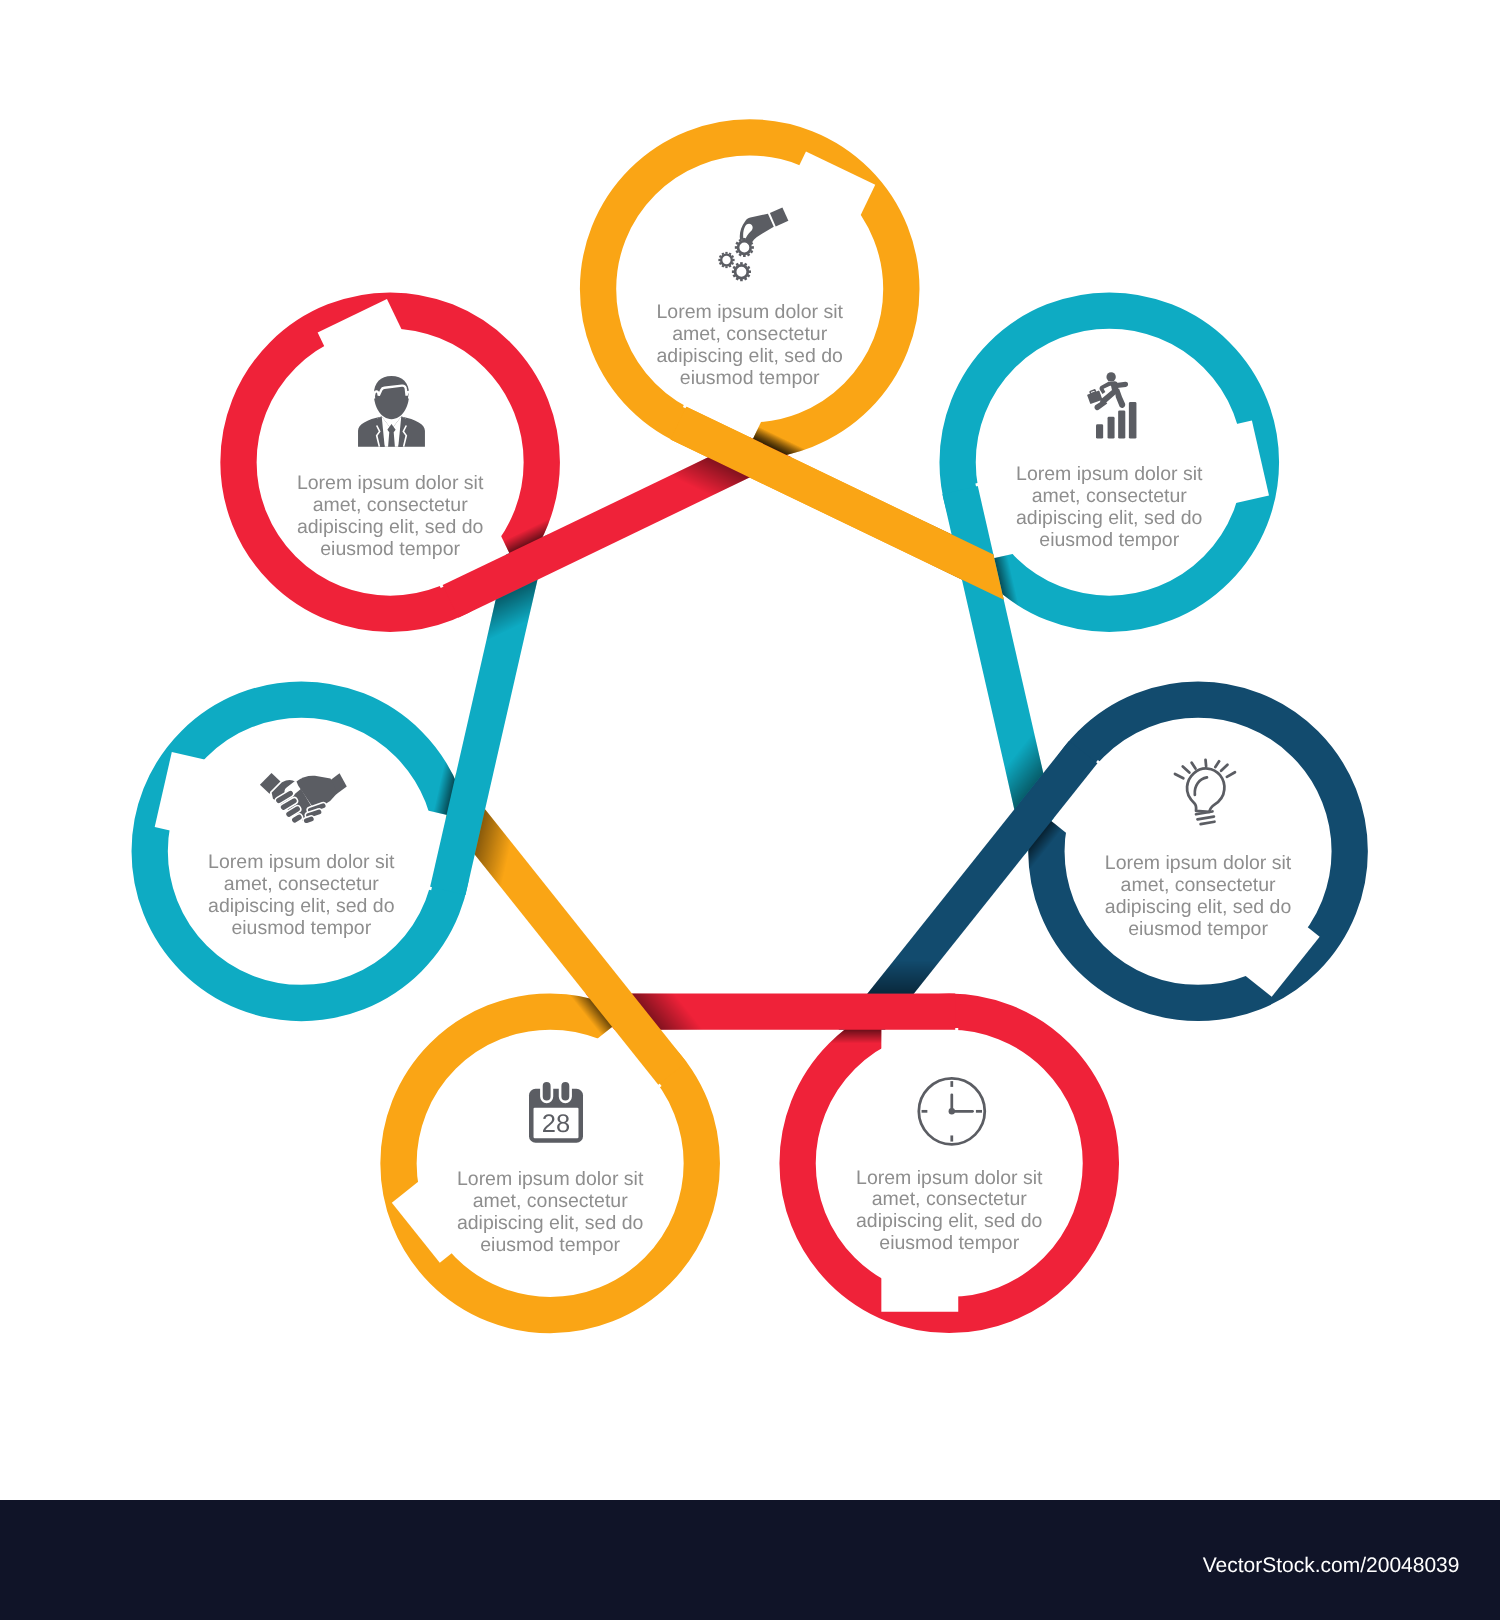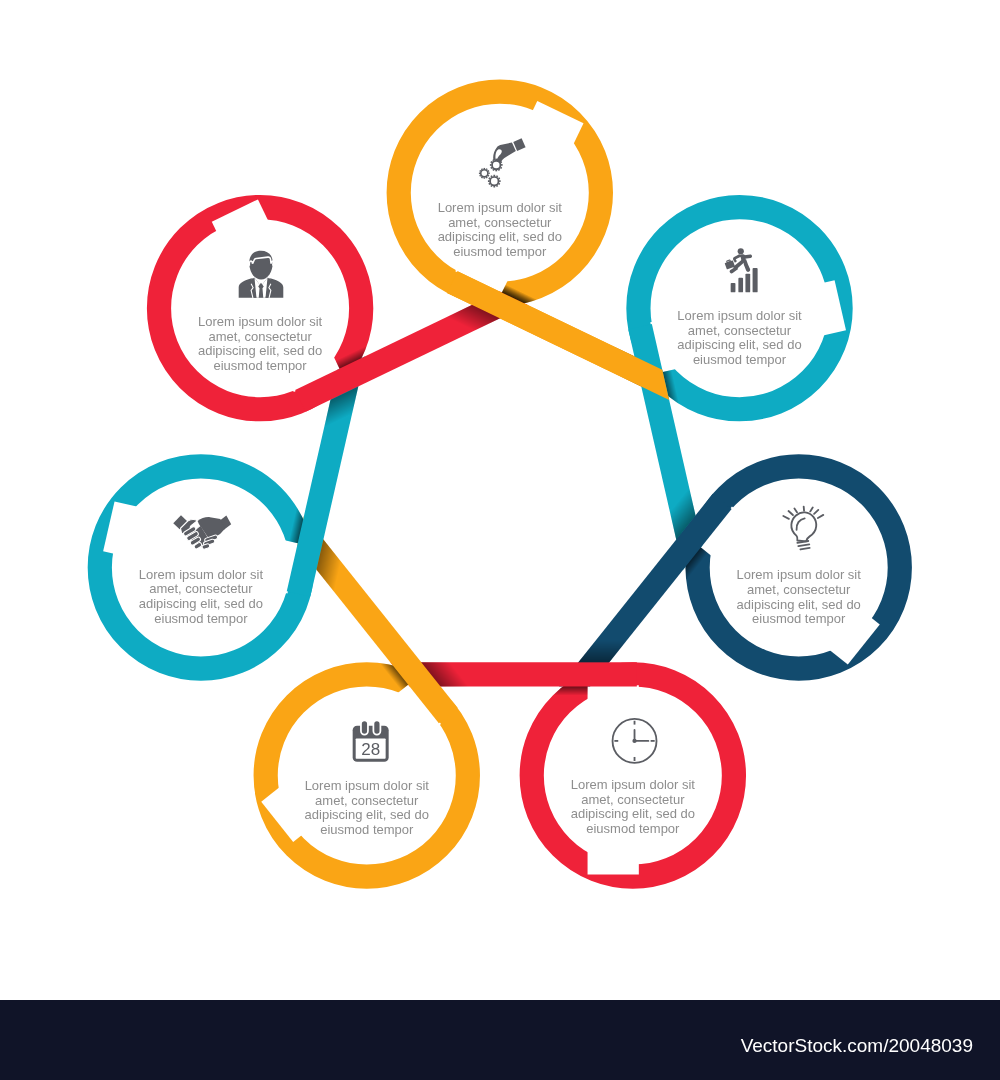--- a/index.html
+++ b/index.html
@@ -8,21 +8,21 @@
        -webkit-font-smoothing:antialiased;}
   #stage{position:relative;width:1000px;height:917px;background:#ffffff;border-radius:32px;}
   #diagram{position:absolute;left:0;top:0;width:1000px;height:1000px;display:block;transform:translateZ(0);}
   #diagram text{paint-order:stroke fill;}
   #watermark{position:absolute;left:0;top:1000px;width:1000px;height:80px;background:#101428;}
   .wm-logo{position:absolute;left:29px;top:1029px;line-height:25px;white-space:nowrap;
            transform:translateZ(0);}
   .wm-light{font-size:34px;font-weight:400;color:#ffffff;letter-spacing:-1.1px;}
   .wm-bold{font-size:34px;font-weight:700;color:#ffffff;letter-spacing:-1.1px;}
   .wm-reg{font-size:13px;color:#ffffff;position:relative;top:-13px;left:3px;}
-  .wm-url{position:absolute;right:27px;top:1035px;font-size:19px;color:#ffffff;white-space:nowrap;transform:translateZ(0);}
+  .wm-url{position:absolute;right:27px;top:1035px;font-size:14px;color:#ffffff;white-space:nowrap;transform:translateZ(0);}
 </style>
 </head>
 <body>
 
 <div id="stage">
 <svg id="diagram" viewBox="0 0 1000 1000">
       <defs>
         <mask id="mA0" maskUnits="userSpaceOnUse" x="0" y="0" width="1000" height="1000">
           <path d="M 398.70 192.70 A 101.10 101.10 0 1 1 600.90 192.70 A 101.10 101.10 0 1 1 398.70 192.70" fill="none" stroke="#fff" stroke-width="24.20"></path>
           <path d="M 455.26 271.36 L 501.45 293.61 L 583.50 123.24 L 537.31 100.99 Z" fill="#000"></path>

